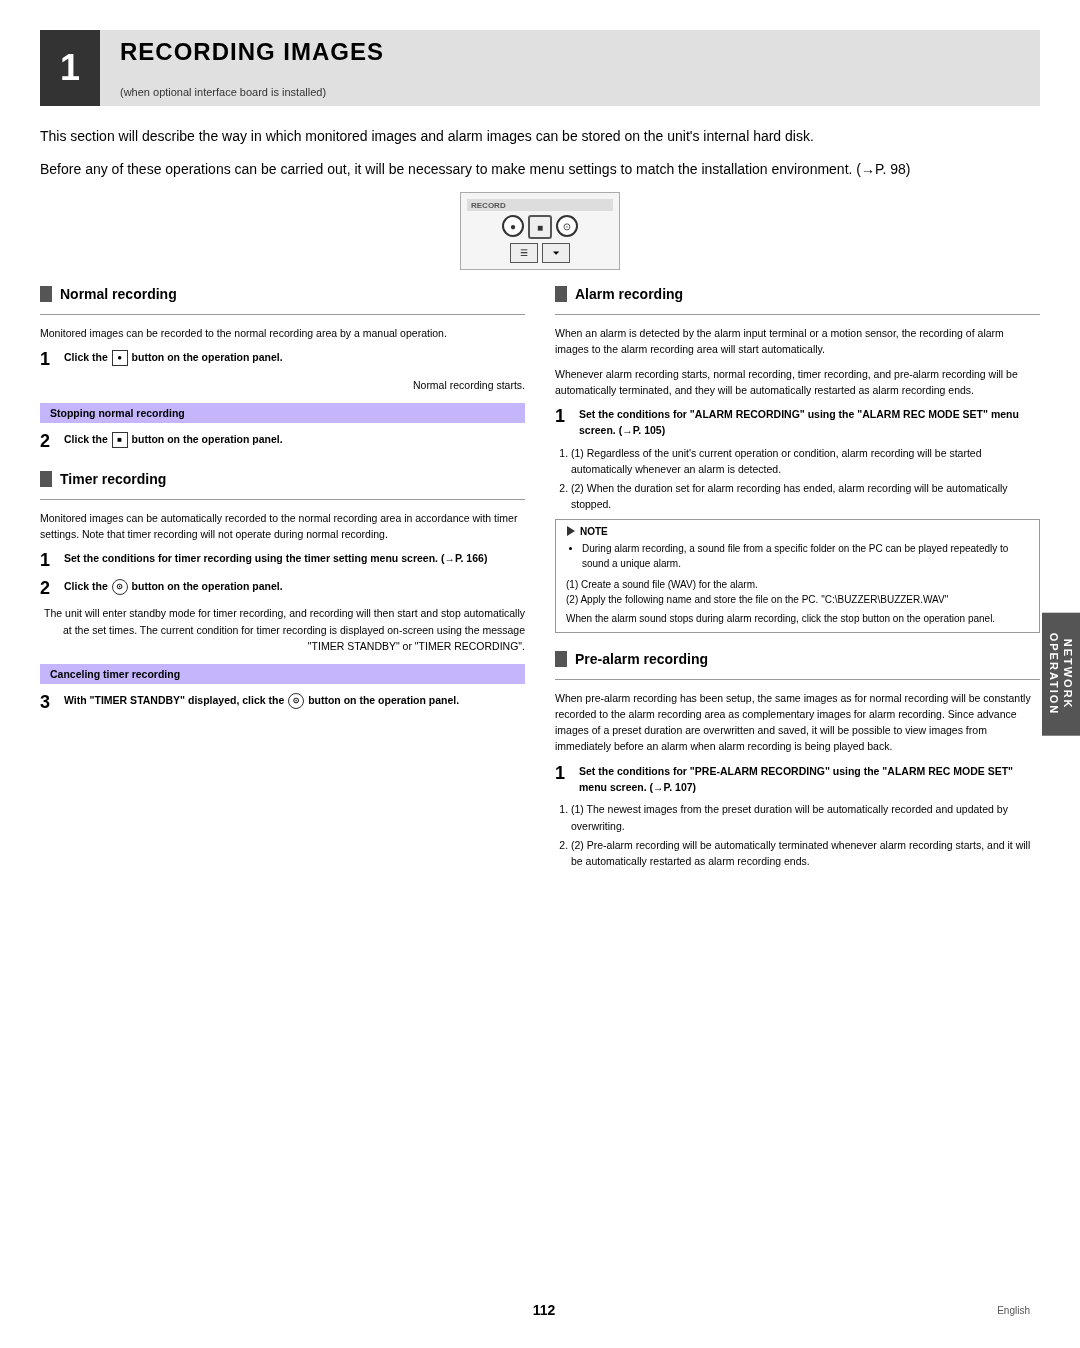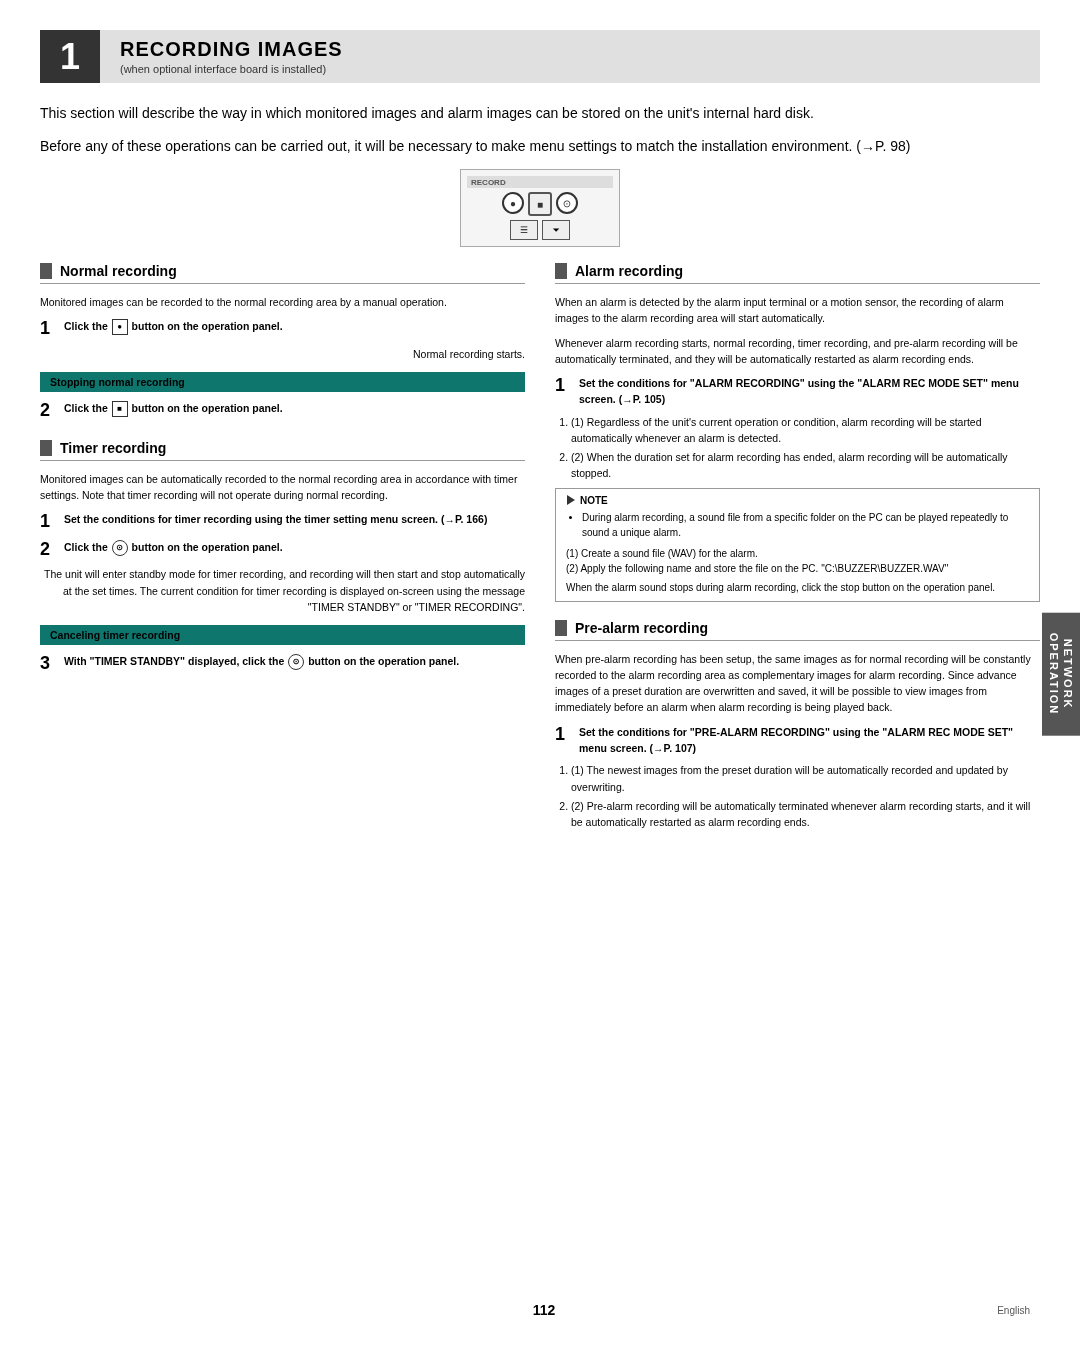--- a/index.html
+++ b/index.html
@@ -36,30 +36,30 @@
       justify-content: center;
       flex-shrink: 0;
     }
     .chapter-title-block {
       padding: 8px 20px;
       display: flex;
       flex-direction: column;
       justify-content: center;
     }
     .chapter-title {
-      font-size: 20px;
+      font-size: 24px;
       font-weight: bold;
       color: #000;
       letter-spacing: 1px;
       text-transform: uppercase;
     }
     .chapter-subtitle {
       font-size: 11px;
       color: #333;
-      margin-top: 2px;
+      margin-top: 20px;
     }
 
     
     .content-area {
       display: flex;
       gap: 30px;
     }
     .left-col {
       flex: 1;
       min-width: 0;
@@ -68,21 +68,21 @@
       flex: 1;
       min-width: 0;
     }
 
     
     .section-header {
       display: flex;
       align-items: center;
       border-bottom: 1px solid #999;
       margin-bottom: 10px;
-      padding-bottom: 4px;
+      padding-bottom: 12px;
       text-align: right;
     }
     .section-bar {
       width: 12px;
       height: 16px;
       background: #555;
       margin-right: 8px;
       flex-shrink: 0;
     }
     .section-title {
@@ -198,21 +198,21 @@
       font-size: 8px;
       vertical-align: middle;
       margin: 0 1px;
     }
     .inline-icon.circle {
       border-radius: 50%;
     }
 
     
     .sub-heading-box {
-      background: #0f766e;
+      background: #c4b5fd;
       padding: 4px 10px;
       font-size: 10.5px;
       font-weight: bold;
       margin-bottom: 8px;
       margin-top: 10px;
     }
 
     
     .normal-text {
       font-size: 10.5px;

